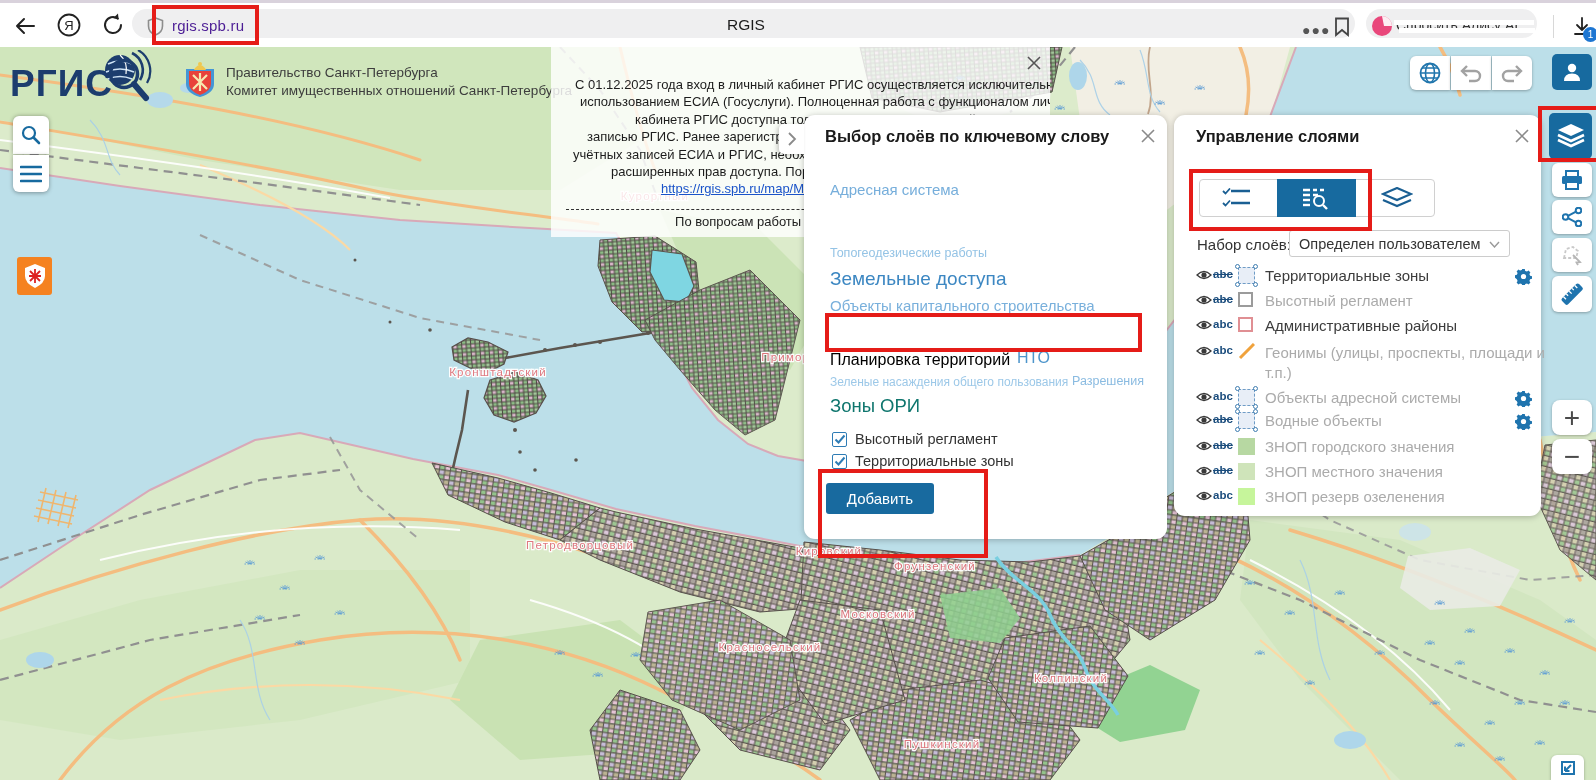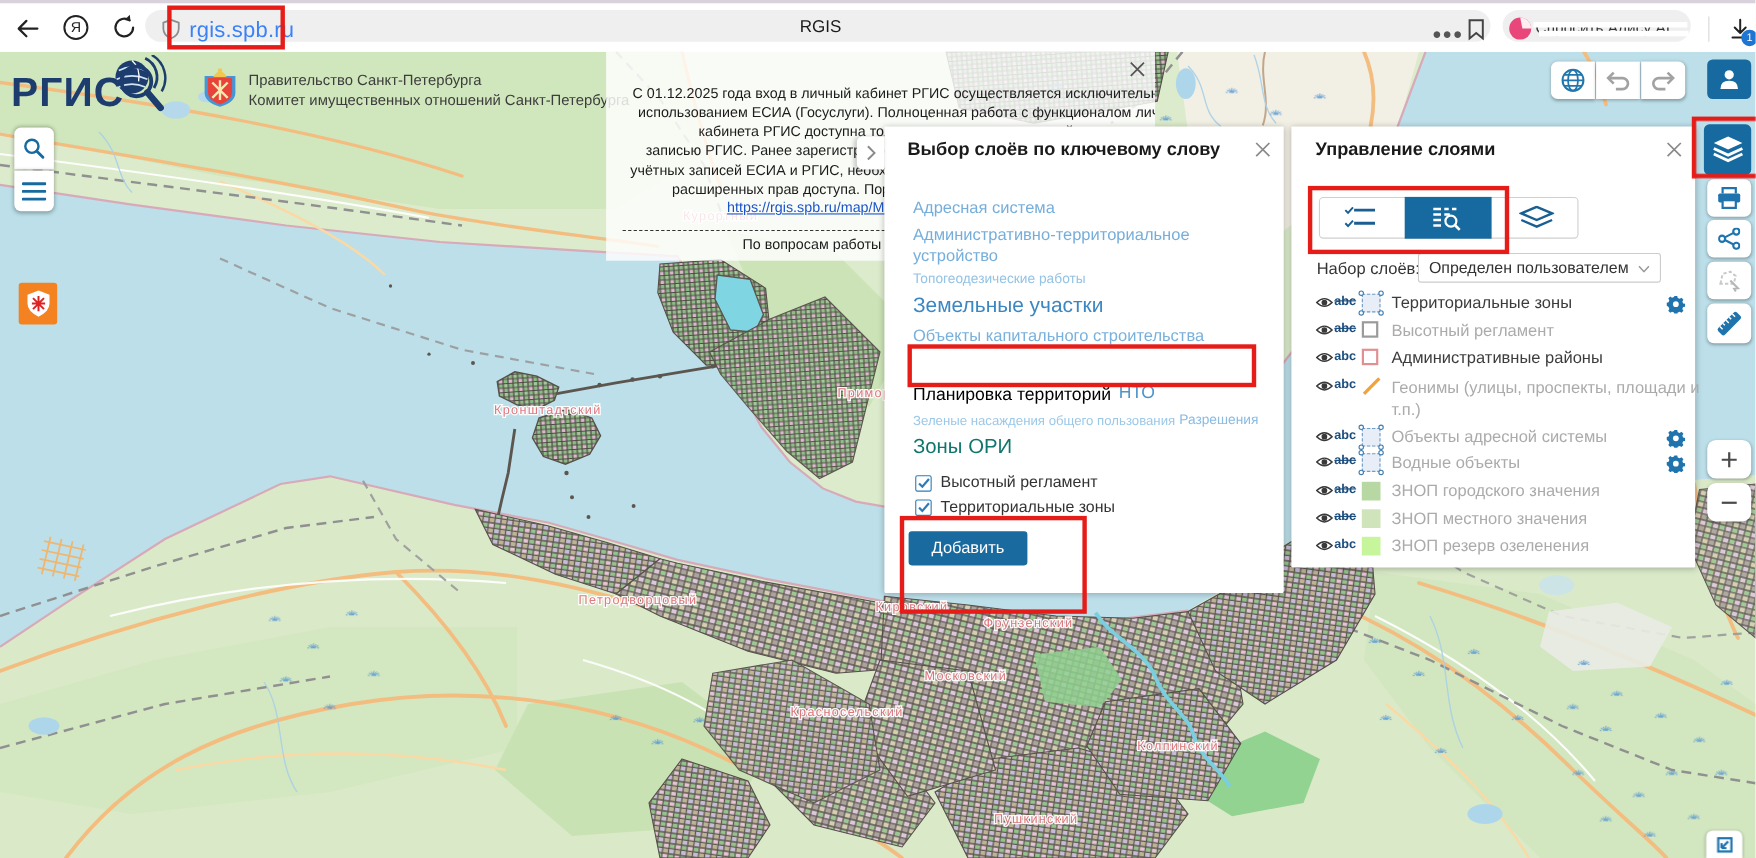--- a/index.html
+++ b/index.html
@@ -2,21 +2,21 @@
 <html><head><meta charset="utf-8">
 <style>
 *{margin:0;padding:0;box-sizing:border-box}
 html,body{width:1596px;height:780px;overflow:hidden;font-family:"Liberation Sans",sans-serif;background:#fff}
 #stage{position:relative;width:1596px;height:780px}
 #bar{position:absolute;left:0;top:0;width:1596px;height:47px;background:#fff;border-top:3px solid #d9d2dc}
 .abs{position:absolute}
 #pill{position:absolute;left:132px;top:6px;width:1223px;height:29px;background:#efeff0;border-radius:15px}
 #alice{position:absolute;left:1366px;top:6px;width:171px;height:29px;background:#efeff0;border-radius:15px}
 .redbox{position:absolute;border:4px solid #e51c18;z-index:60}
-.panel{position:absolute;background:#fff;border-radius:1px;box-shadow:0 1px 6px rgba(0,0,0,.25);z-index:30}
+.panel{position:absolute;background:#fff;border-radius:11px;box-shadow:0 1px 6px rgba(0,0,0,.25);z-index:30}
 .wbtn{position:absolute;background:#fff;border-radius:6px;box-shadow:0 1px 3px rgba(0,0,0,.3);display:flex;align-items:center;justify-content:center}
 .bbtn{position:absolute;background:#176a9f;border-radius:5px;display:flex;align-items:center;justify-content:center}
 .lrow{position:absolute;left:0;width:367px;height:25px}
 .leye{position:absolute;left:22px;top:4px}
 .labc{position:absolute;left:39px;top:3px;font-size:11.5px;font-weight:bold;color:#1b4d7d}
 .labc.st{text-decoration:line-through}
 .lico{position:absolute;left:64px;top:2px;width:17px;height:17px}
 .llab{position:absolute;left:91px;top:2px;font-size:15px;color:#ababab;white-space:nowrap}
 .llab.dk{color:#3c3c3c}
 .lgear{position:absolute;left:341px;top:3px}
@@ -243,21 +243,21 @@
         <text x="13" y="17.5" font-size="13" font-family="Liberation Sans" text-anchor="middle" fill="#222">Я</text>
       </svg>
     <svg class="abs" style="left:100px;top:9px" width="26" height="26" viewBox="0 0 26 26">
         <path d="M21 13 a8 8 0 1 1 -3.2-6.4" stroke="#222" stroke-width="2" fill="none" stroke-linecap="round"></path>
         <path d="M18 1.5 L18.6 7.2 L13.2 6.2 Z" fill="#222"></path>
       </svg>
     <div id="pill"></div>
     <svg class="abs" style="left:147px;top:14px" width="17" height="19" viewBox="0 0 17 19">
         <path d="M8.5 1 L15.5 3.5 V9 C15.5 13.5 12.5 16.5 8.5 18 C4.5 16.5 1.5 13.5 1.5 9 V3.5 Z" fill="none" stroke="#8d8d8d" stroke-width="1.6"></path>
       </svg>
-    <div class="abs" style="left:172px;top:14px;font-size:20px;color:#3b82f6;letter-spacing:.2px">rgis.spb.ru</div>
+    <div class="abs" style="left:172px;top:14px;font-size:15px;color:#4c1d95;letter-spacing:.2px">rgis.spb.ru</div>
     <div class="abs" style="left:727px;top:13px;font-size:15.5px;color:#1b1b1b">RGIS</div>
     <div class="abs" style="left:1302px;top:19px;color:#555;font-size:14px;letter-spacing:1px">●●●</div>
     <svg class="abs" style="left:1334px;top:14px" width="16" height="20" viewBox="0 0 16 20">
         <path d="M2 1.5 H14 V18 L8 13 L2 18 Z" fill="none" stroke="#444" stroke-width="1.8"></path>
       </svg>
     <div id="alice"></div>
     <svg class="abs" style="left:1371px;top:12px" width="22" height="22" viewBox="0 0 22 22">
         <circle cx="11" cy="11" r="10" fill="#e9477b"></circle>
         <path d="M11 1 a10 10 0 0 1 10 10 L13 11 Z" fill="#fff" opacity=".9"></path>
       </svg>
@@ -336,23 +336,22 @@
           <path d="M2 1 L8 7 L2 13" stroke="#8a8a8a" stroke-width="1.8" fill="none"></path>
         </svg>
     </div>
 
     <div class="panel" id="dlg" style="left:804px;top:115px;width:363px;height:424px">
       <div class="abs" style="left:21px;top:12px;font-size:16.5px;font-weight:bold;color:#1a1a1a">Выбор слоёв по ключевому слову</div>
       <svg class="abs" style="left:336px;top:13px" width="16" height="16" viewBox="0 0 16 16">
           <path d="M2 2 L14 14 M14 2 L2 14" stroke="#8a8a8a" stroke-width="1.6"></path>
         </svg>
       <div class="abs" style="left:26px;top:66px;font-size:15px;color:#76aedb">Адресная система</div>
-      <div class="abs" style="left:26px;top:89px;font-size:15px;color:#76aedb;line-height:19px">Административно-территориальное<br>устройство</div>
       <div class="abs" style="left:26px;top:131px;font-size:12.5px;color:#94c3e5">Топогеодезические работы</div>
-      <div class="abs" style="left:26px;top:153px;font-size:19px;color:#3c87c2">Земельные участки</div>
+      <div class="abs" style="left:26px;top:153px;font-size:19px;color:#3c87c2">Земельные доступа</div>
       <div class="abs" style="left:26px;top:182px;font-size:15px;color:#79b0dc">Объекты капитального строительства</div>
       <div class="abs" style="left:26px;top:236px;font-size:16px;color:#000000">Планировка территорий</div>
       <div class="abs" style="left:213px;top:234px;font-size:16px;color:#4d95cb">НТО</div>
       <div class="abs" style="left:26px;top:260px;font-size:12px;color:#9cc8e8">Зеленые насаждения общего пользования</div>
       <div class="abs" style="left:268px;top:259px;font-size:12.5px;color:#8abbe1">Разрешения</div>
       <div class="abs" style="left:26px;top:280px;font-size:18.5px;color:#0f766e">Зоны ОРИ</div>
       <div class="abs" style="left:28px;top:317px;width:15px;height:15px;border:1.5px solid #2e7cb5;border-radius:2px"></div>
       <svg class="abs" style="left:30px;top:319px" width="12" height="11" viewBox="0 0 12 11">
           <path d="M1.5 5.5 L4.5 8.5 L10.5 1.5" stroke="#2e7cb5" stroke-width="2" fill="none"></path>
         </svg>

